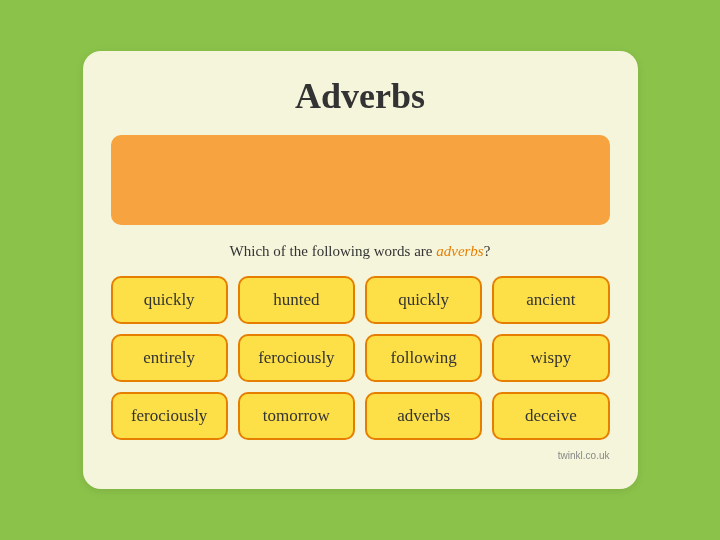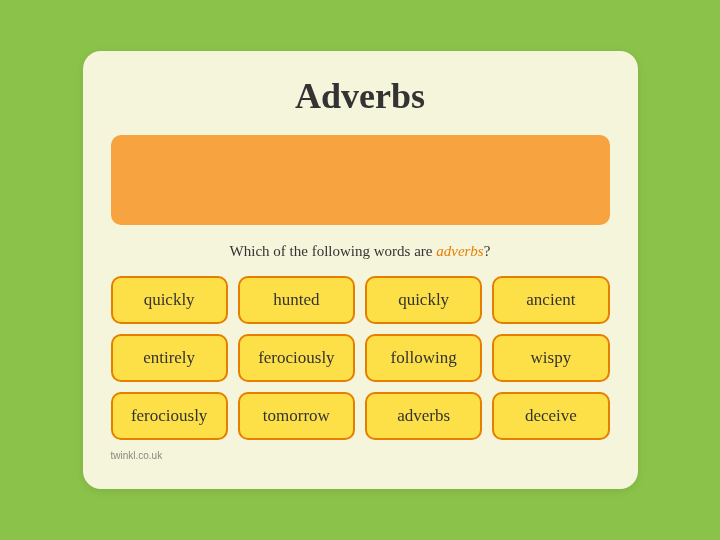--- a/index.html
+++ b/index.html
@@ -64,20 +64,21 @@
       padding: 12px 6px;
       text-align: center;
       font-size: 17px;
       font-family: 'Comic Sans MS', 'Chalkboard SE', cursive;
       color: #333;
       cursor: pointer;
       user-select: none;
     }
 
     .branding {
+      text-align: right;
       font-size: 10px;
       color: #888;
       margin-top: 10px;
       font-family: Arial, sans-serif;
     }
   </style>
 </head>
 <body>
 
 <div class="card">

